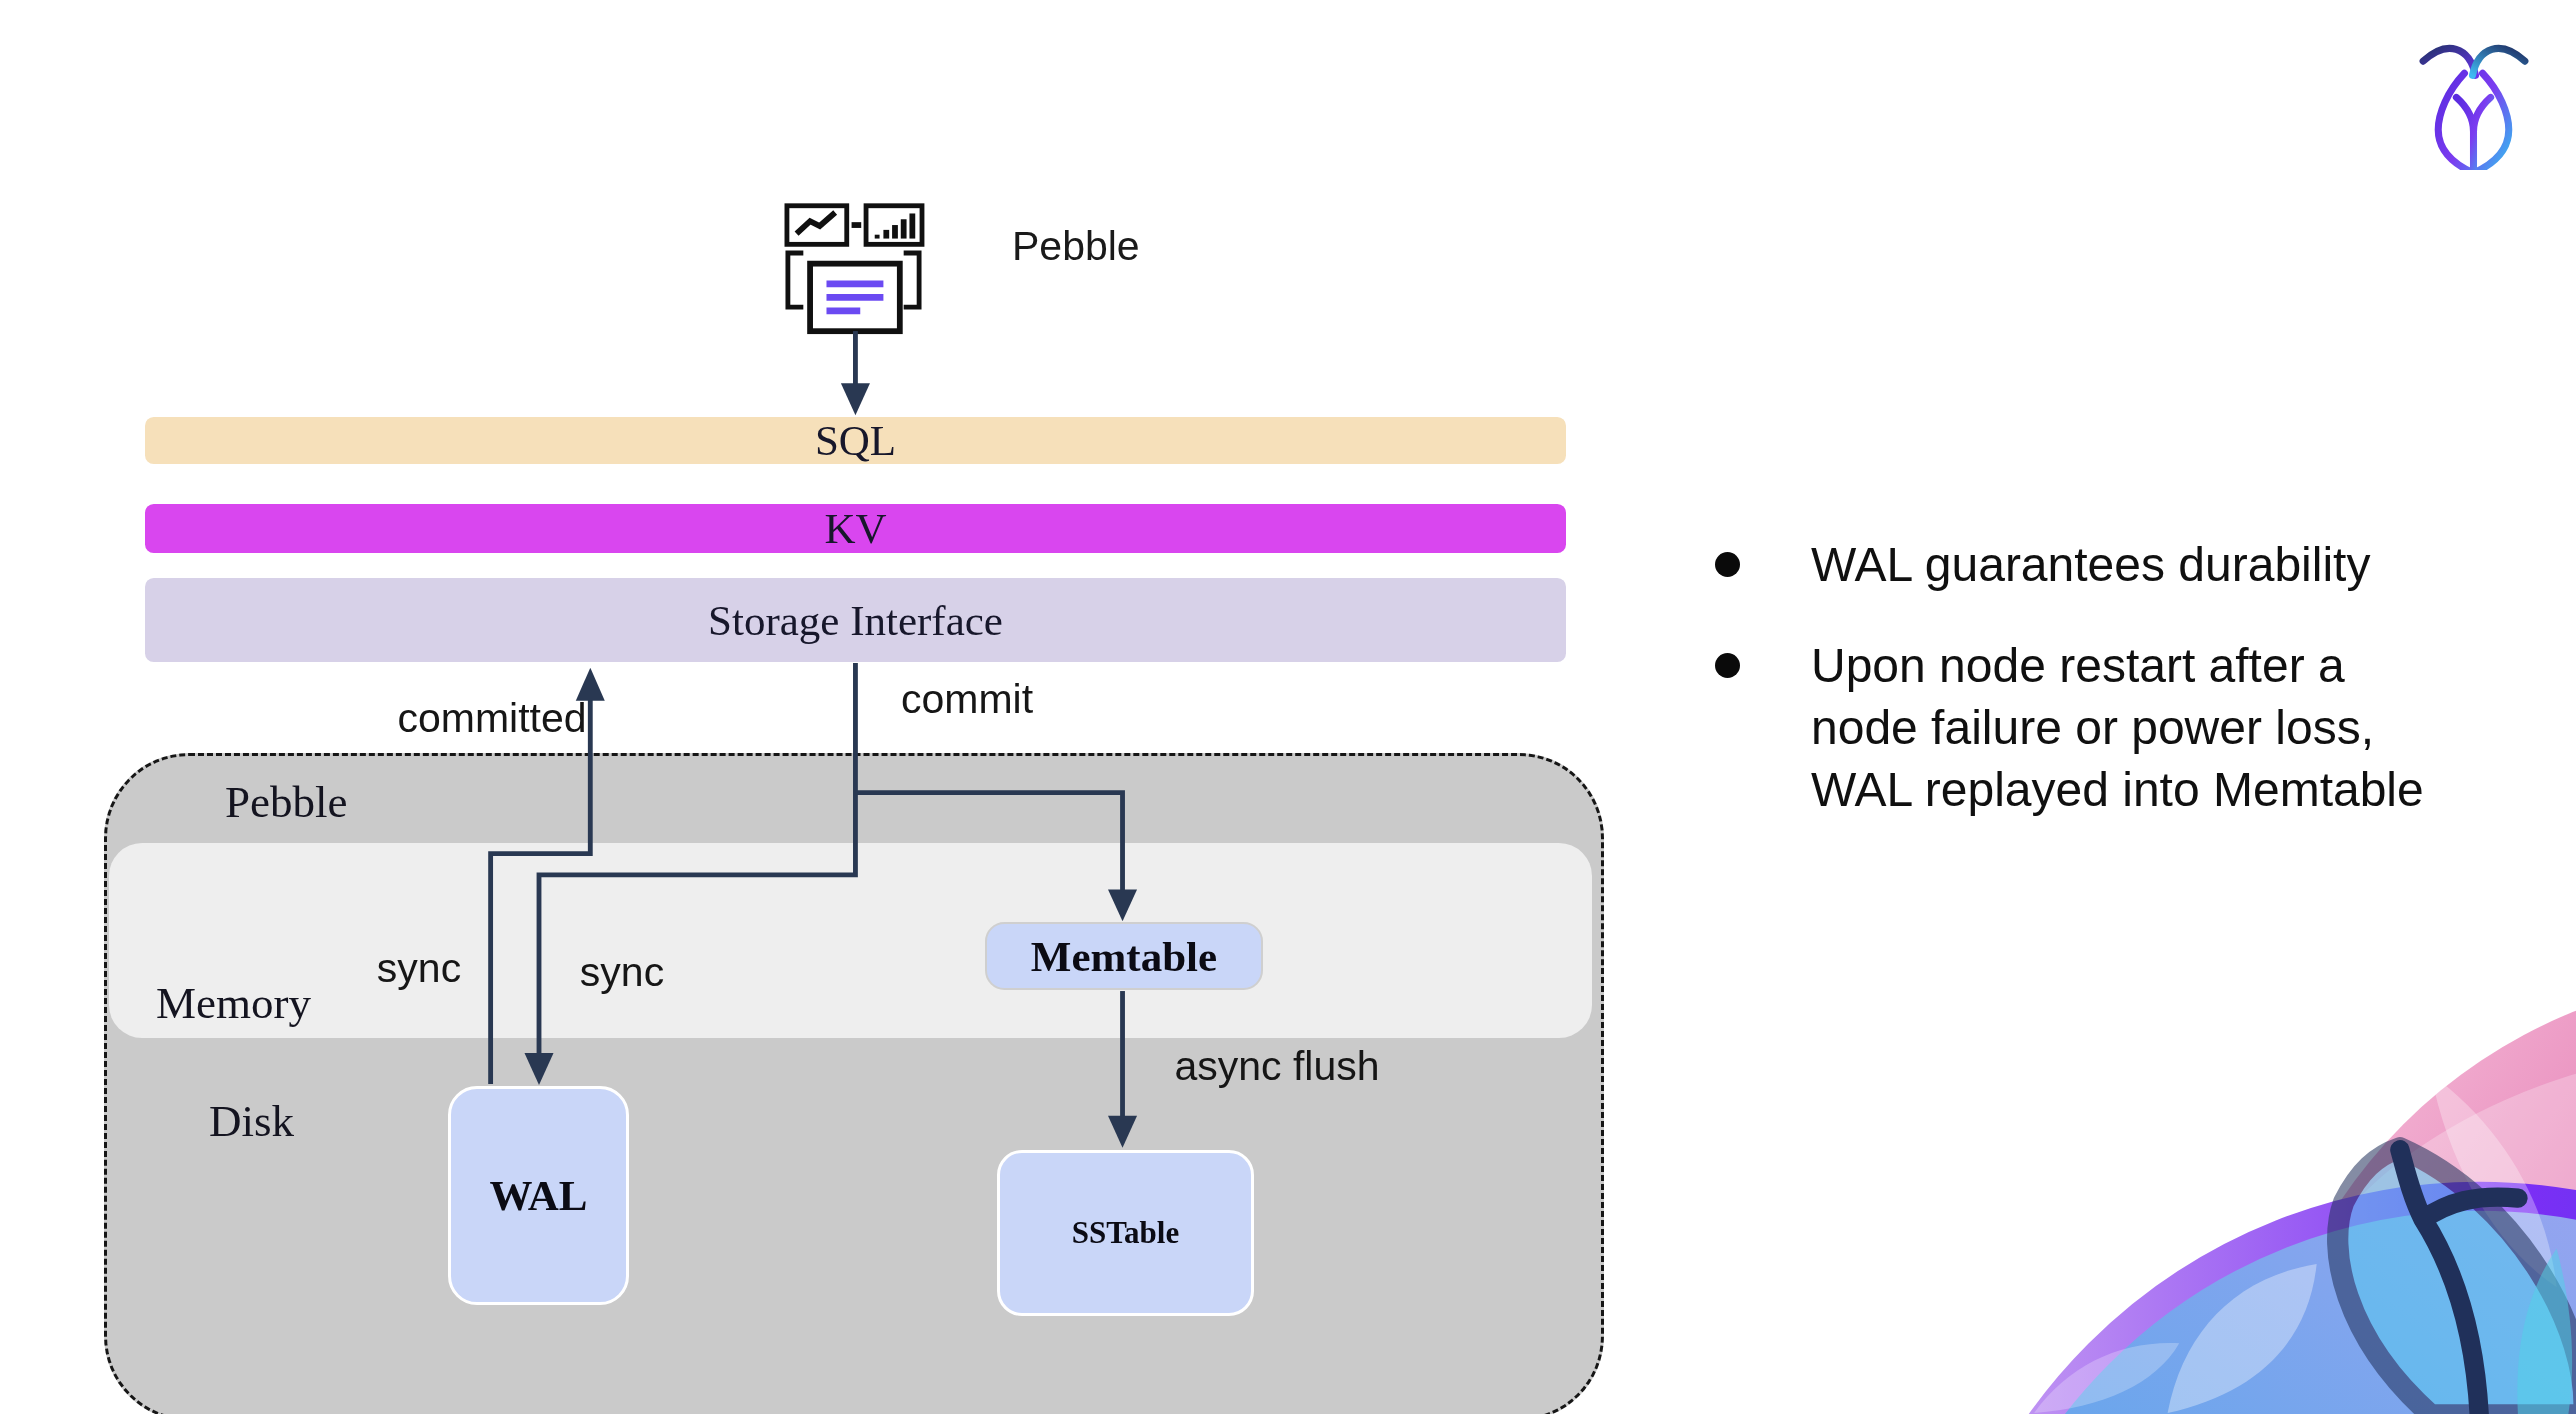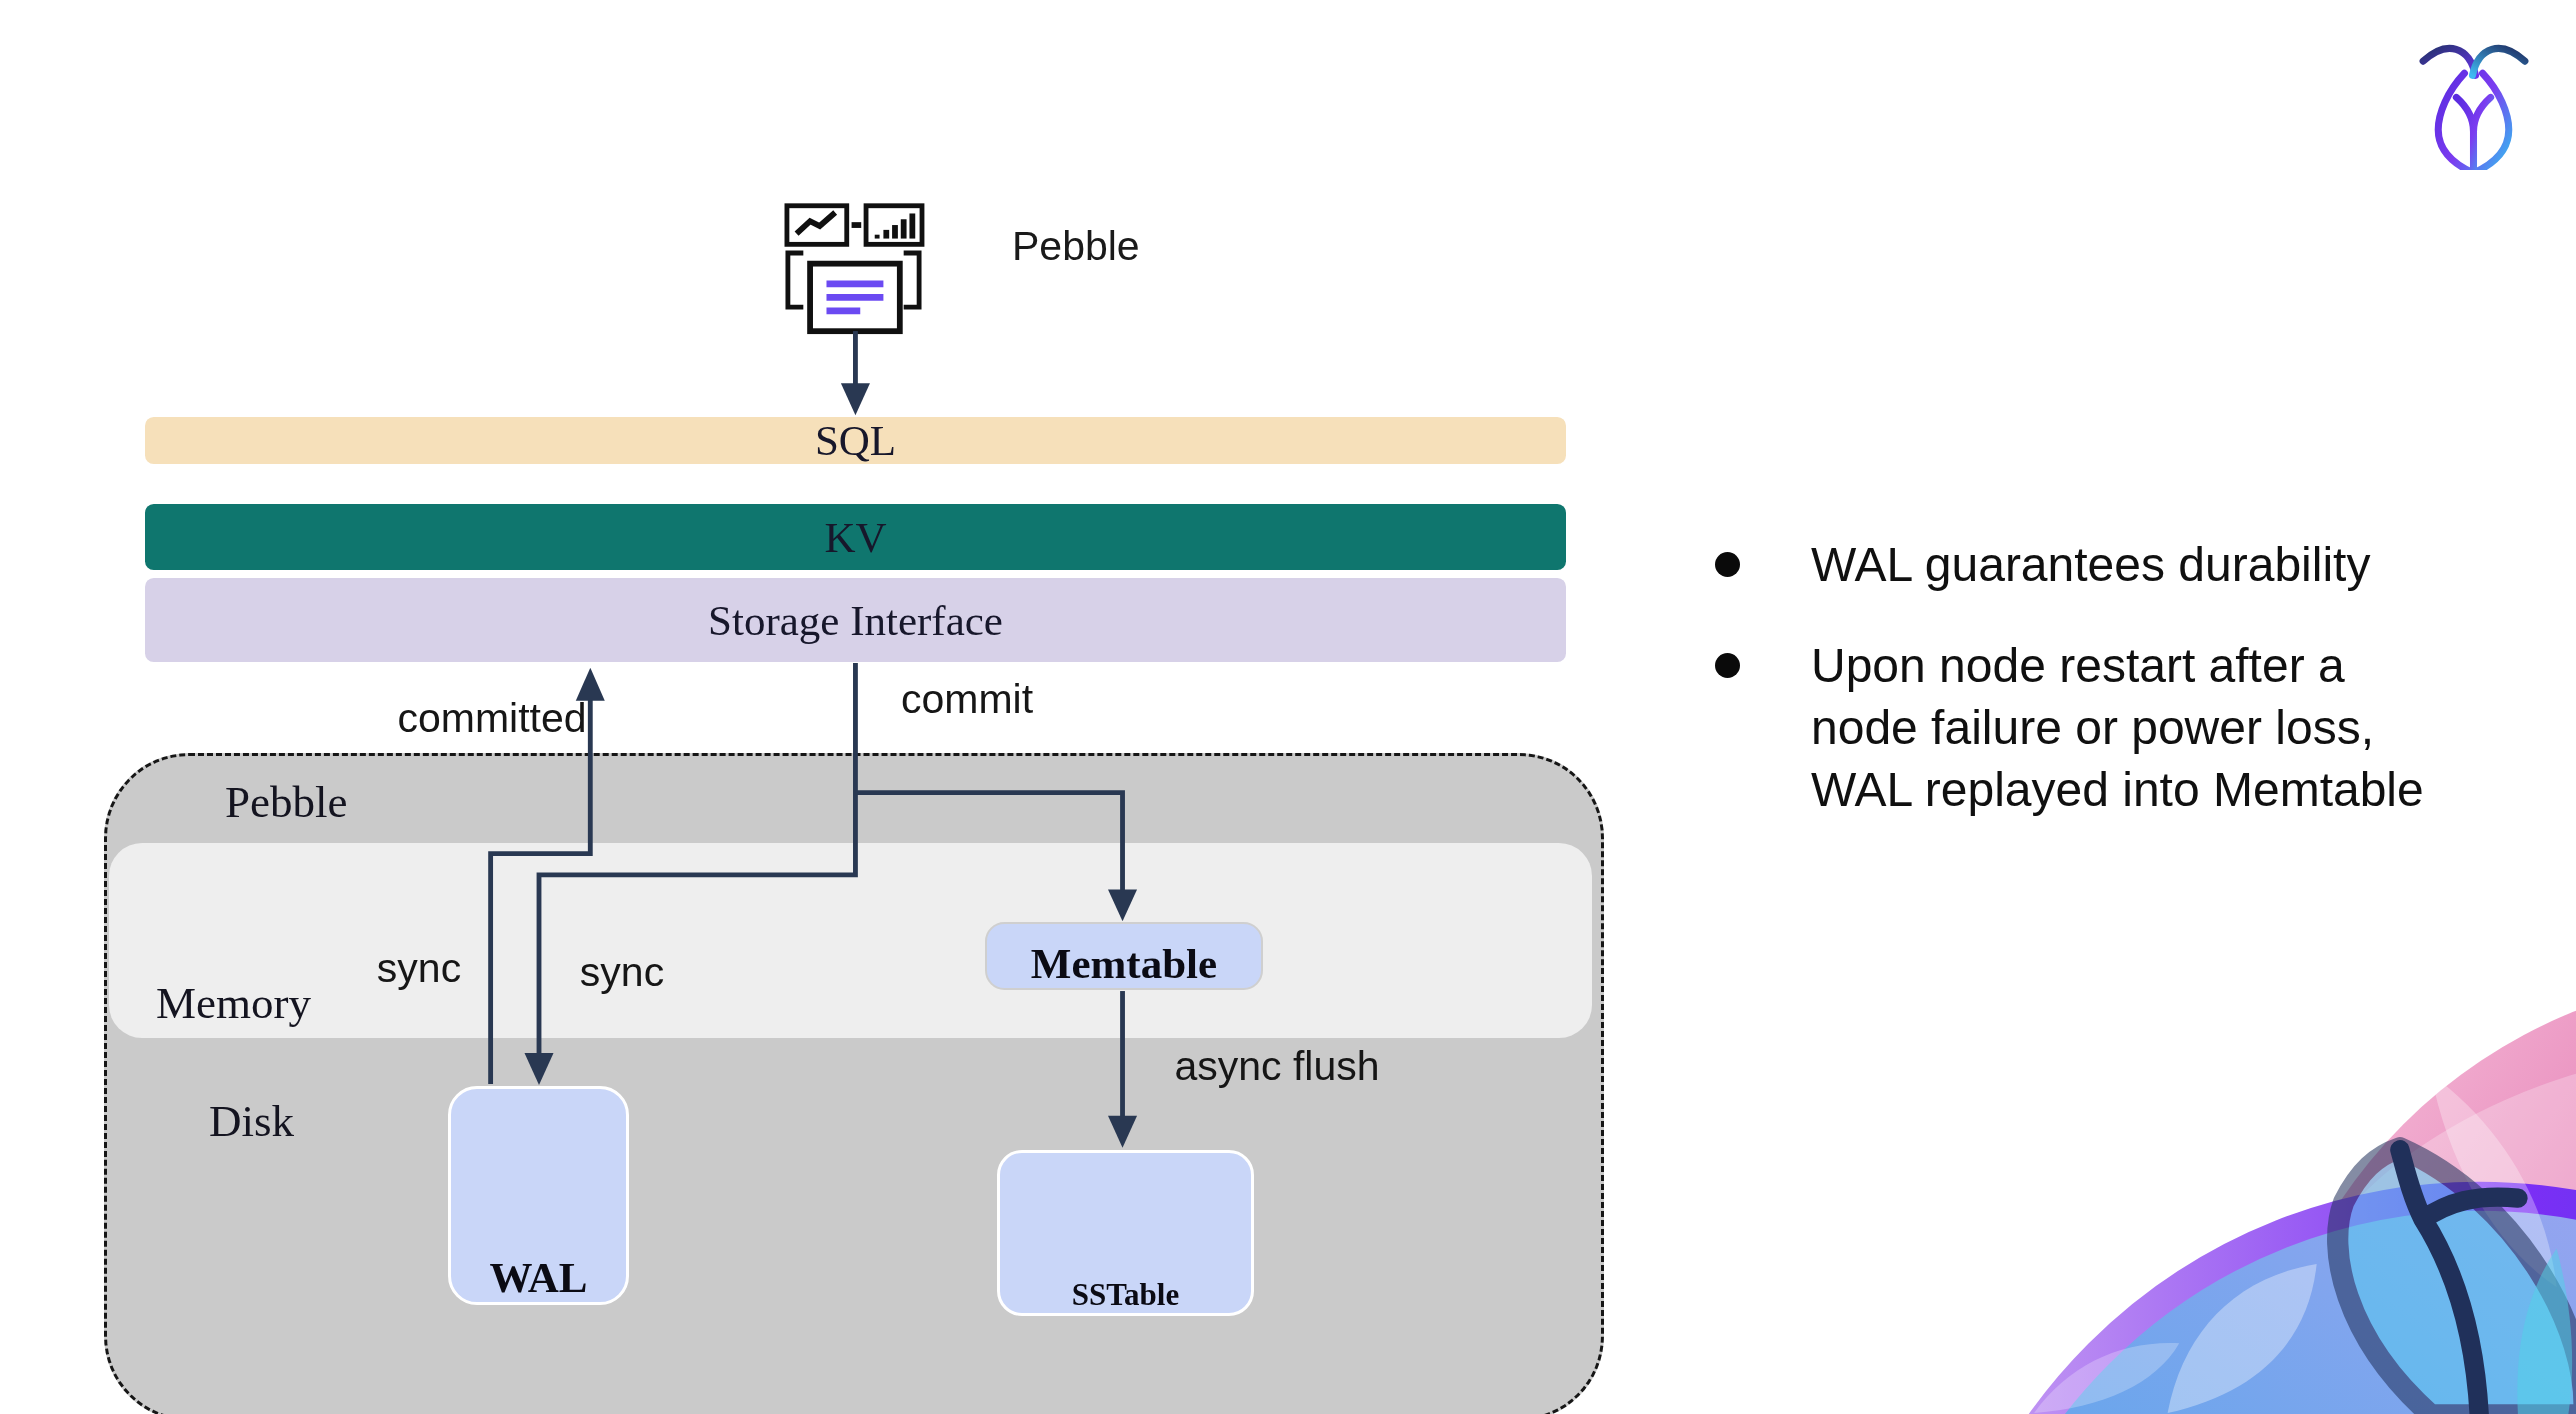--- a/index.html
+++ b/index.html
@@ -13,40 +13,40 @@
     font-size:110px;font-weight:800;letter-spacing:-3.9px;color:#0a0a0a;
     line-height:1.1;white-space:nowrap;
   }
   .center-txt{display:flex;align-items:center;justify-content:center;}
   
   .bar{
     position:absolute;left:145px;width:1421px;border-radius:8.7px;
     font-family:"Liberation Serif","DejaVu Serif",serif;font-size:43px;color:#17172b;
   }
   .bar-sql{top:417px;height:47px;background:#f6e0ba;}
-  .bar-kv{top:504px;height:66px;background:#0f766e;text-align:center;}
+  .bar-kv{top:504px;height:49px;background:#d946ef;text-align:center;}
   .bar-storage{top:578px;height:84px;background:#d7d1e8;}
   
   .pebble{
     position:absolute;left:104px;top:753px;width:1500px;height:668px;
     background:#cacaca;border:3.9px dashed #161616;border-radius:85px;
     box-sizing:border-box;
   }
   .memory-band{
     position:absolute;left:109px;top:843px;width:1483px;height:195px;
     background:#eeeeee;border-radius:33px;
   }
   .zone-label{
     position:absolute;font-family:"Liberation Serif","DejaVu Serif",serif;
     font-size:45px;color:#141420;transform:translateY(-50%);white-space:nowrap;
   }
   
   .node{
     position:absolute;background:#c9d6f8;box-sizing:border-box;
-    font-family:"Liberation Serif","DejaVu Serif",serif;font-weight:bold;color:#0b0b14;align-items:flex-end;
+    font-family:"Liberation Serif","DejaVu Serif",serif;font-weight:bold;color:#0b0b14;
   }
   .node-wal{left:448px;top:1086px;width:181px;height:219px;border:3.9px solid #ffffff;border-radius:29px;font-size:43px;}
   .node-memtable{left:985px;top:922px;width:278px;height:68px;border:2.9px solid #cfcfcf;border-radius:19.4px;font-size:43px;}
   .node-sstable{left:997px;top:1150px;width:257px;height:166px;border:3.9px solid #ffffff;border-radius:25px;font-size:31px;}
   
   .edge-label{
     position:absolute;transform:translate(-50%,-50%);
     font-size:41px;color:#161616;white-space:nowrap;
   }
   

